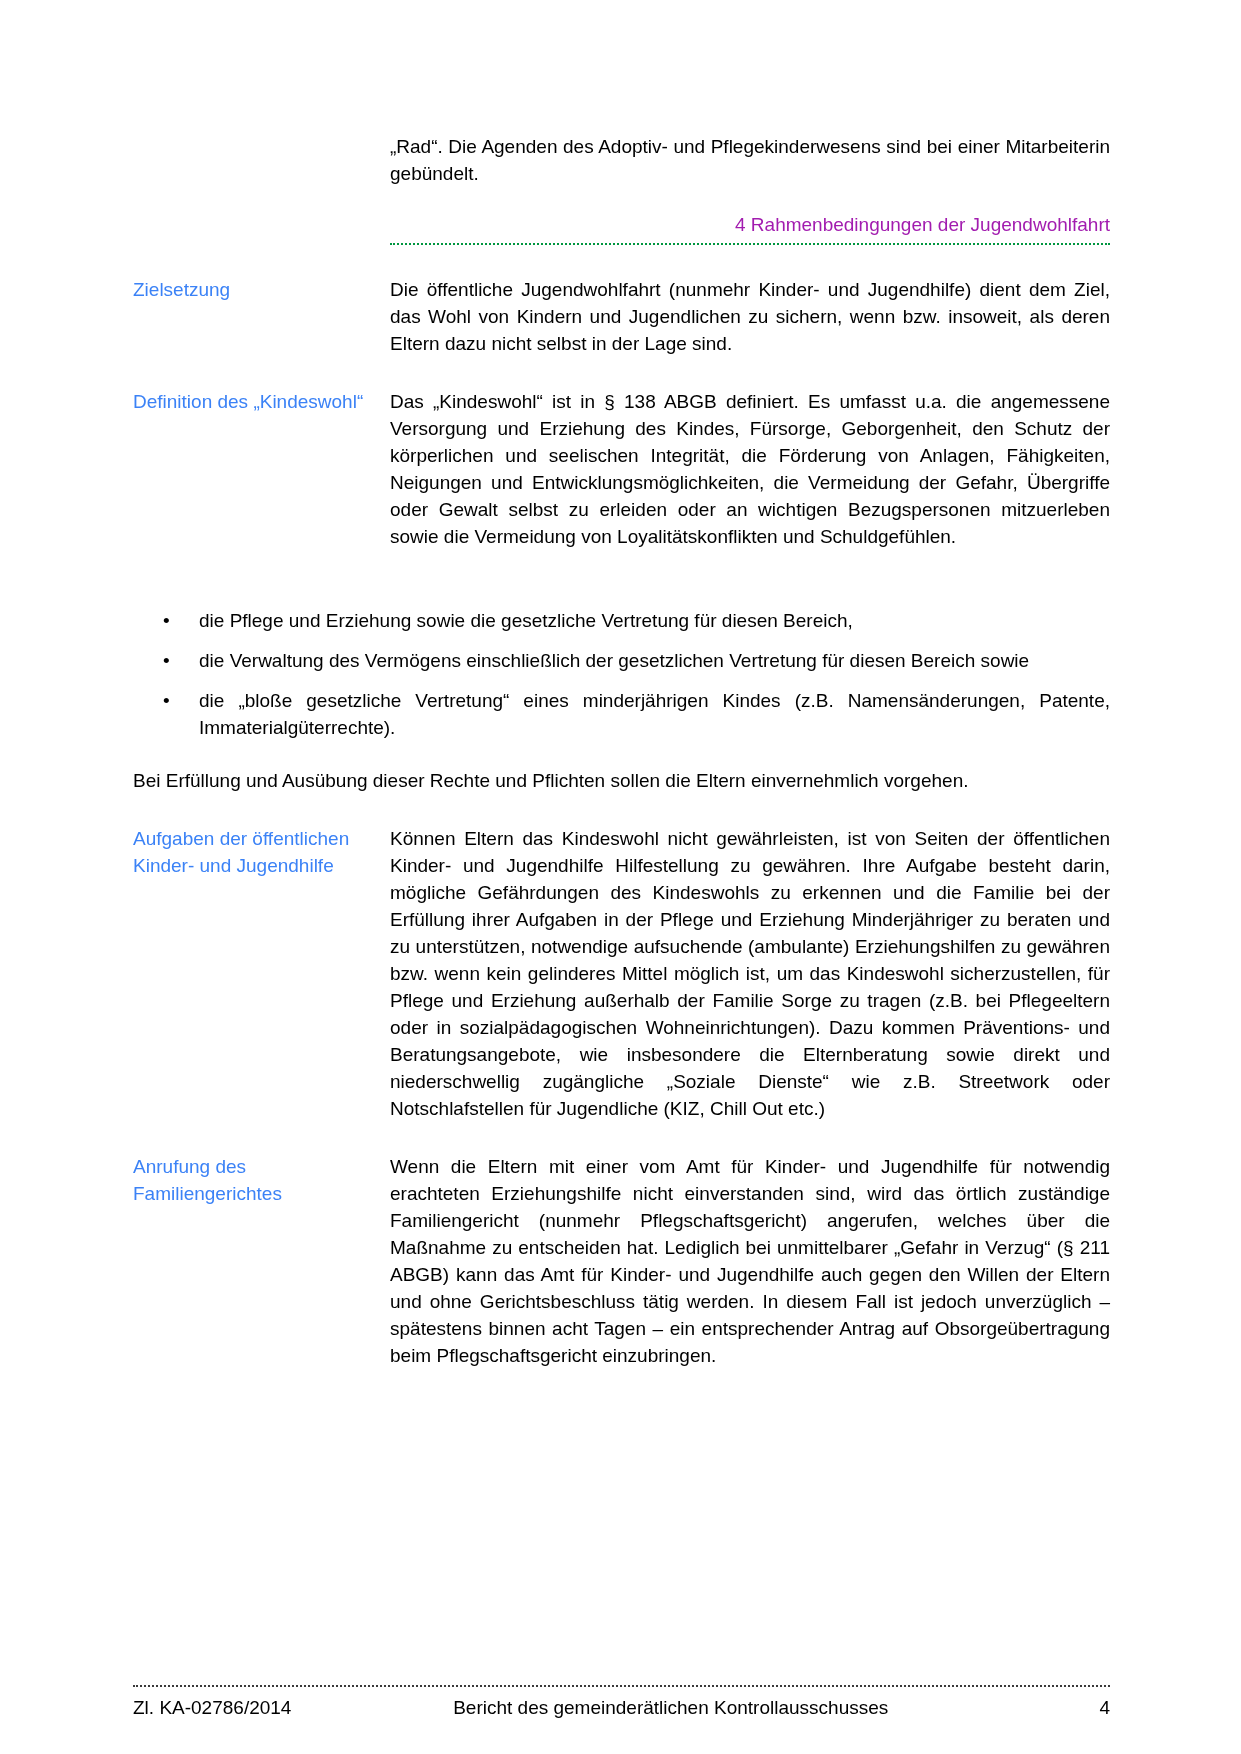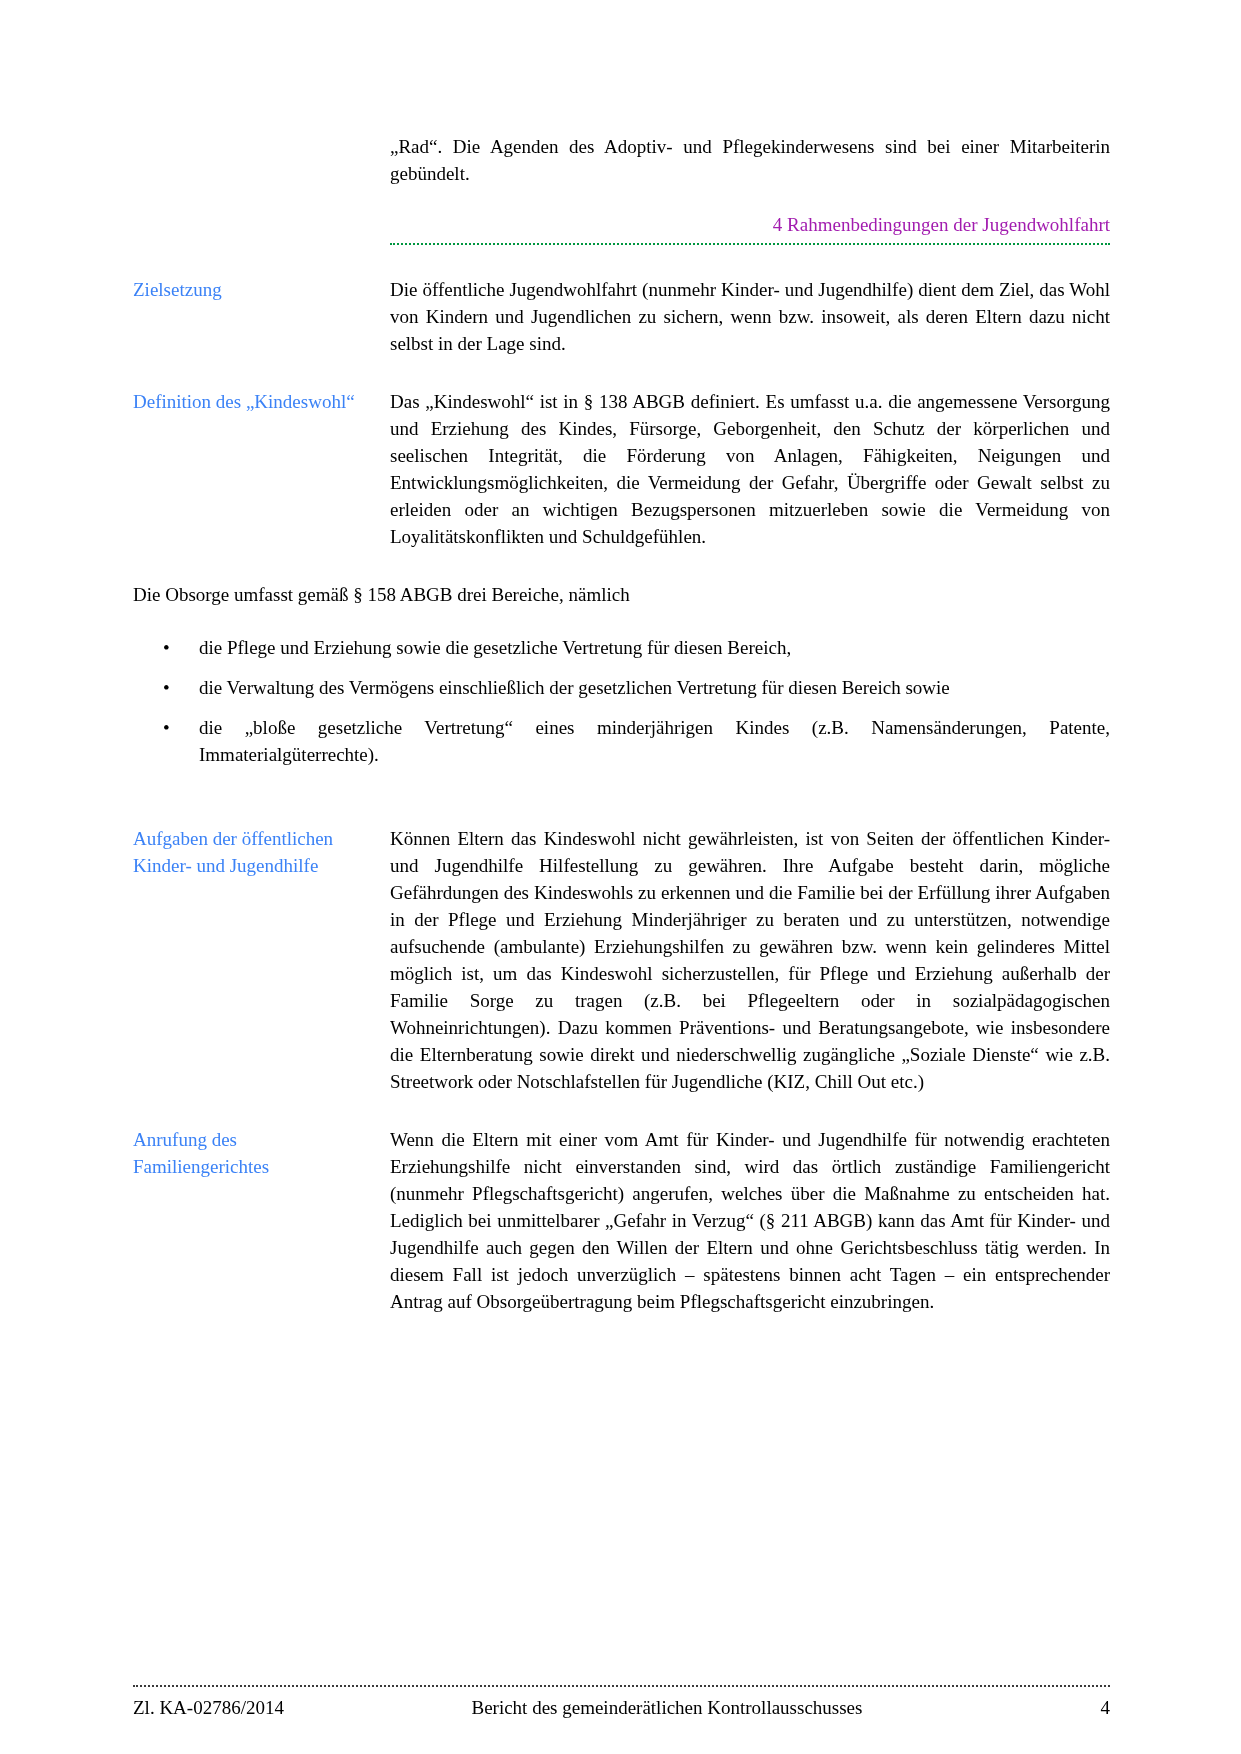--- a/index.html
+++ b/index.html
@@ -5,21 +5,21 @@
   html, body {
     margin: 0;
     padding: 0;
     background: #ffffff;
   }
   .page {
     position: relative;
     width: 1241px;
     height: 1754px;
     background: #ffffff;
-    font-family: Liberation Serif, serif;
+    font-family: Liberation Sans, sans-serif;
     color: #000000;
     overflow: hidden;
   }
   .content {
     position: absolute;
     left: 133px;
     right: 131px;
     top: 133px;
   }
   .row {
@@ -126,35 +126,35 @@
 
     <div class="row">
       <div class="label-col">Definition des „Kindeswohl“</div>
       <div class="text-col">
         <p>Das „Kindeswohl“ ist in § 138 ABGB definiert. Es umfasst u.a. die angemessene Versorgung und Erziehung des Kindes, Fürsorge, Geborgenheit, den Schutz der körperlichen und seelischen Integrität, die Förderung von Anlagen, Fähigkeiten, Neigungen und Entwicklungsmöglichkeiten, die Vermeidung der Gefahr, Übergriffe oder Gewalt selbst zu erleiden oder an wichtigen Bezugspersonen mitzuerleben sowie die Vermeidung von Loyalitätskonflikten und Schuldgefühlen.</p>
       </div>
     </div>
 
     <div class="row">
       <div class="text-col">
-        <p>Die Obsorge umfasst gemäß § 158 ABGB drei Bereiche, nämlich</p>
         <ul class="bullets">
           <li>
             <span class="bullet-dot">•</span>
             <span class="bullet-text">die Pflege und Erziehung sowie die gesetzliche Vertretung für diesen Bereich,</span>
           </li>
           <li>
             <span class="bullet-dot">•</span>
             <span class="bullet-text">die Verwaltung des Vermögens einschließlich der gesetzlichen Vertretung für diesen Bereich sowie</span>
           </li>
           <li>
             <span class="bullet-dot">•</span>
             <span class="bullet-text">die „bloße gesetzliche Vertretung“ eines minderjährigen Kindes (z.B. Namensänderungen, Patente, Immaterialgüterrechte).</span>
           </li>
         </ul>
+        <p style="margin-top:0;">Bei Erfüllung und Ausübung dieser Rechte und Pflichten sollen die Eltern einvernehmlich vorgehen.</p>
       </div>
     </div>
 
     <div class="row">
       <div class="label-col">Aufgaben der öffentlichen Kinder- und Jugendhilfe</div>
       <div class="text-col">
         <p>Können Eltern das Kindeswohl nicht gewährleisten, ist von Seiten der öffentlichen Kinder- und Jugendhilfe Hilfestellung zu gewähren. Ihre Aufgabe besteht darin, mögliche Gefährdungen des Kindeswohls zu erkennen und die Familie bei der Erfüllung ihrer Aufgaben in der Pflege und Erziehung Minderjähriger zu beraten und zu unterstützen, notwendige aufsuchende (ambulante) Erziehungshilfen zu gewähren bzw. wenn kein gelinderes Mittel möglich ist, um das Kindeswohl sicherzustellen, für Pflege und Erziehung außerhalb der Familie Sorge zu tragen (z.B. bei Pflegeeltern oder in sozialpädagogischen Wohneinrichtungen). Dazu kommen Präventions- und Beratungsangebote, wie insbesondere die Elternberatung sowie direkt und niederschwellig zugängliche „Soziale Dienste“ wie z.B. Streetwork oder Notschlafstellen für Jugendliche (KIZ, Chill Out etc.)</p>
       </div>
     </div>
 

